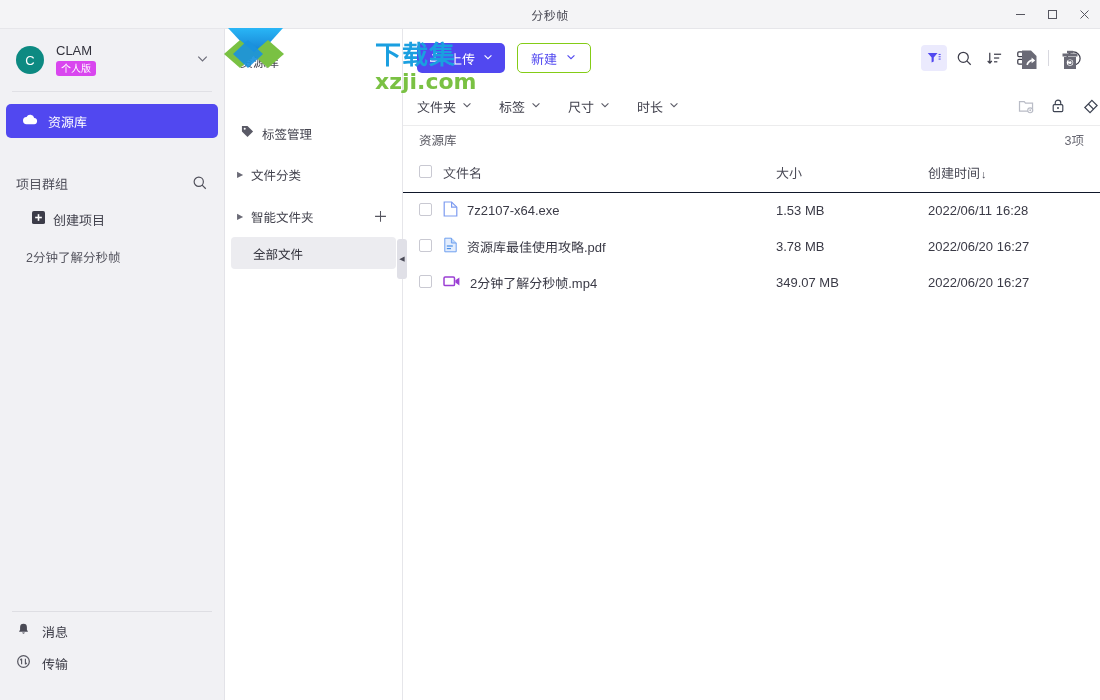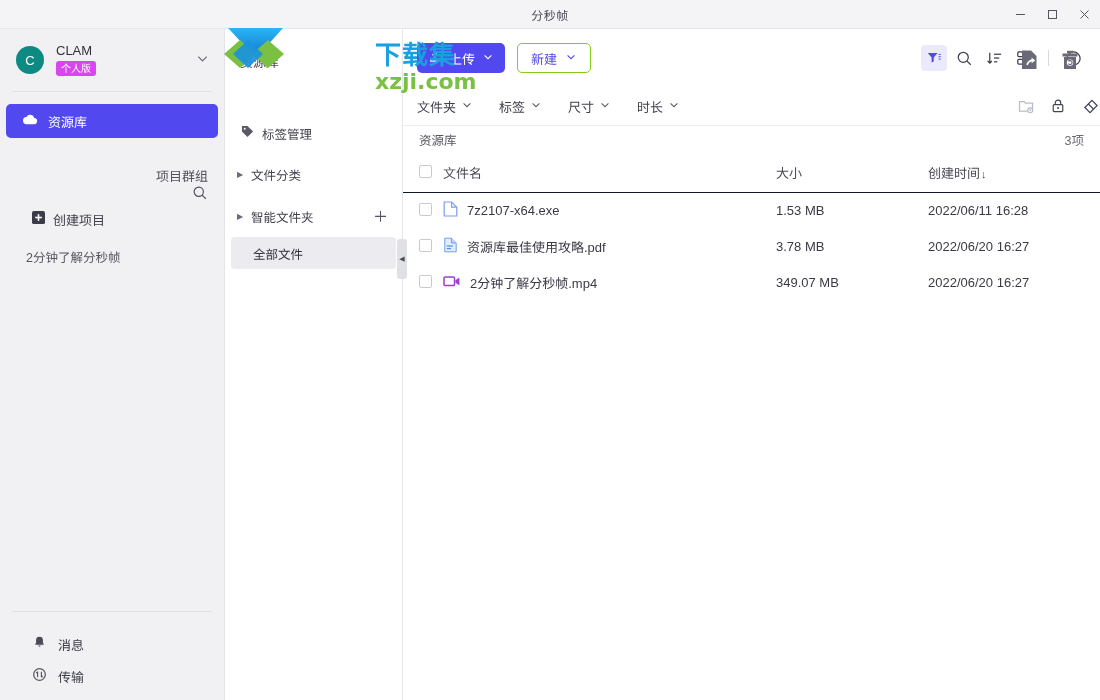--- a/index.html
+++ b/index.html
@@ -51,36 +51,36 @@
   .user-caret { margin-left: auto; color: #6d6d79; }
   .sb-divider { height: 1px; background: #e0e0e5; margin: 0 12px; }
 
   .nav-active {
     margin: 12px 6px 0 6px; height: 34px; border-radius: 5px; background: #5148f0;
     display: flex; align-items: center; padding: 0 0 0 16px; color: #fff;
   }
   .nav-active .lbl { font-size: 13px; margin-left: 9px; }
 
   .group-head {
-    display: flex; align-items: flex-end; padding: 0 16px; height: 34px; margin-top: 28px; flex-direction: column;
+    display: flex; align-items: center; padding: 0 16px; height: 34px; margin-top: 28px;
   }
   .group-title { font-size: 13px; color: #51515c; }
   .group-search { margin-left: auto; color: #4f4f59; display: flex; }
 
   .create-item {
     display: flex; align-items: center; height: 30px; padding-left: 32px; margin-top: 4px;
   }
   .create-item .lbl { font-size: 13px; color: #3e3e49; margin-left: 8px; }
 
   .proj-item { padding-left: 26px; height: 28px; display: flex; align-items: center; margin-top: 8px; }
   .proj-item .lbl { font-size: 12.5px; color: #55555f; }
 
   .sidebar-spacer { flex: 1 1 auto; }
   .sb-bottom-divider { height: 1px; background: #dedee3; margin: 0 12px 10px 12px; }
-  .bottom-item { display: flex; align-items: flex-end; height: 32px; padding-left: 32px; }
+  .bottom-item { display: flex; align-items: flex-start; height: 32px; padding-left: 16px; }
   .bottom-item .lbl { font-size: 13px; color: #3c3c47; margin-left: 11px; }
   .bottom-pad { height: 14px; }
 
   
   .panel2 {
     width: 178px; flex: 0 0 178px; background: #ffffff; border-right: 1px solid #e6e6ea;
     position: relative; padding-top: 90px;
   }
   .p2-head { display: flex; align-items: center; padding: 0 16px; height: 28px; }
   .p2-head .lbl { font-size: 12.5px; color: #44444f; margin-left: 8px; }

